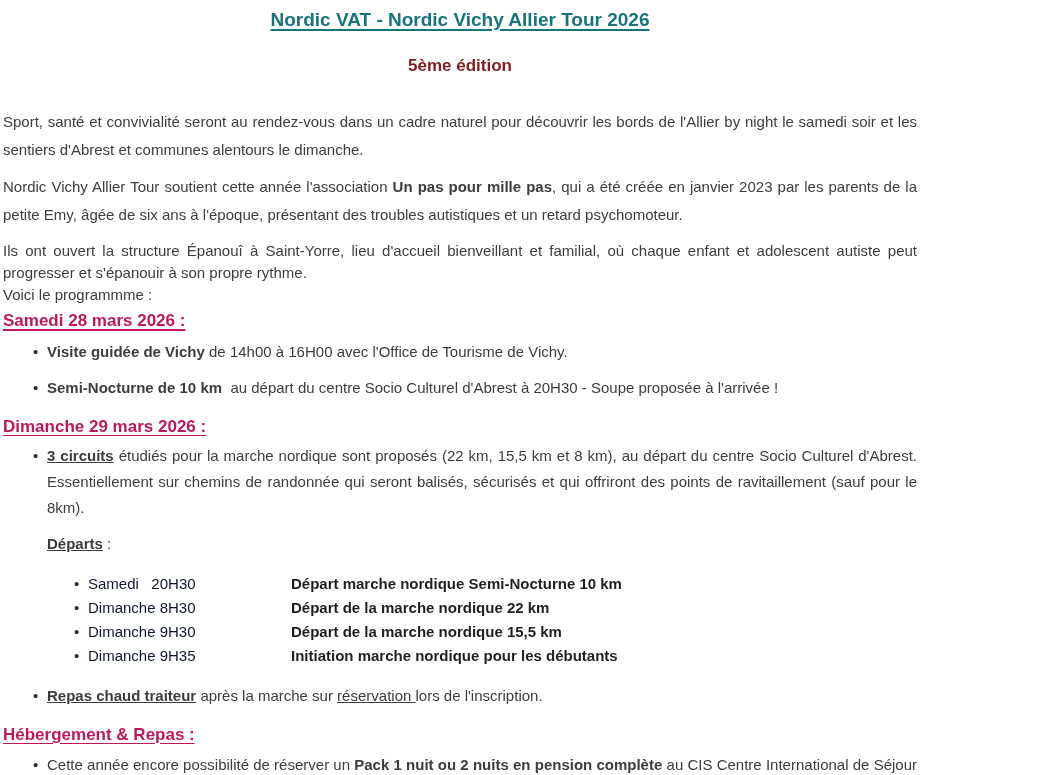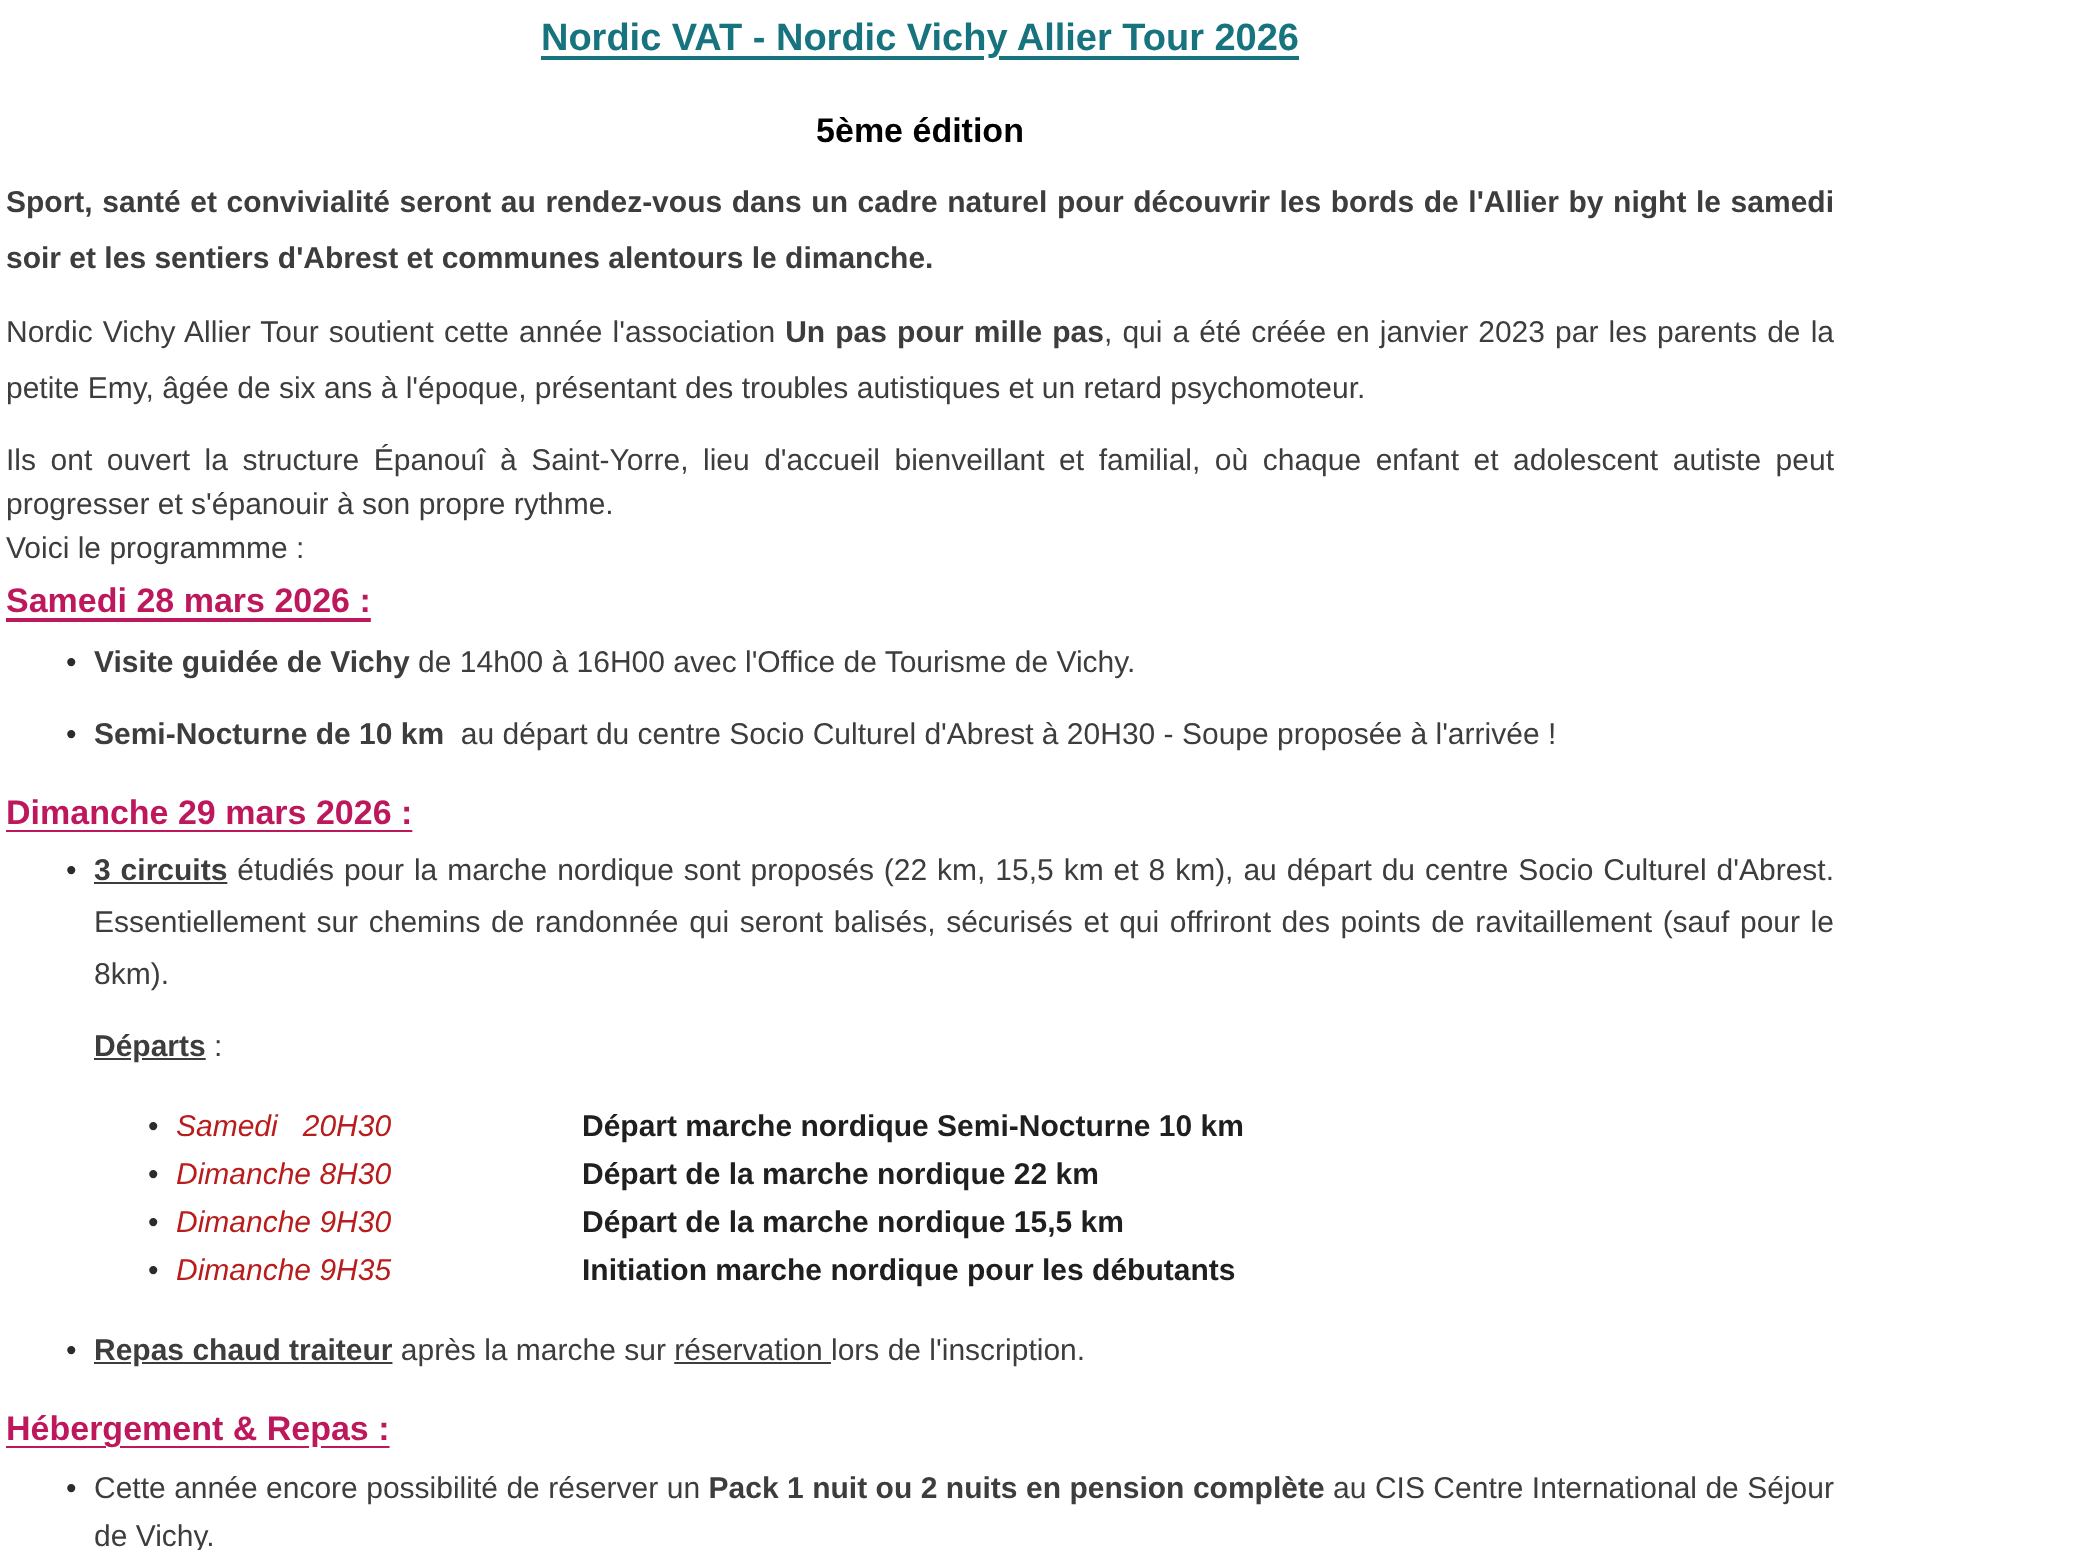--- a/index.html
+++ b/index.html
@@ -11,26 +11,26 @@
   }
   .page { box-sizing: border-box; width: 924px; padding: 0 7px 0 3px; }
 
   .title {
     margin: 9px 0 0 0; text-align: center;
     font-size: 19px; font-weight: bold; color: #17747f;
     text-decoration: underline; text-underline-offset: 3px; text-decoration-thickness: 2px;
   }
   .subtitle {
     margin: 25px 0 0 0; text-align: center;
-    font-size: 17px; font-weight: bold; color: #000000;
+    font-size: 17px; font-weight: bold; color: #7f1d1d;
   }
 
   p { margin: 0; }
   .para { text-align: justify; line-height: 28px; }
-  .para.mt1 { margin-top: 12px; font-weight: bold; }
+  .para.mt1 { margin-top: 32px; }
   .para.mt2 { margin-top: 9px; }
   .para.tight { line-height: 22px; margin-top: 11px; }
   .lead-in { line-height: 22px; }
 
   .b { font-weight: bold; }
   .bu { font-weight: bold; text-decoration: underline; }
   .u { text-decoration: underline; }
   .pre { white-space: pre-wrap; }
 
   .sec-head {
@@ -58,21 +58,21 @@
 
   .lvl2 { margin-top: 17px; }
   .lvl2 > li {
     position: relative; padding-left: 85px; line-height: 24px;
     display: flex;
   }
   .lvl2 > li::before {
     content: "\2022"; position: absolute; left: 71px; top: 0;
     color: #2b2b2b; font-size: 15px;
   }
-  .sched-time { flex: 0 0 193px; white-space: pre-wrap; color: #b91c1c; font-style: italic; }
+  .sched-time { flex: 0 0 193px; white-space: pre-wrap; color: #0f172a; }
   .sched-label { font-weight: bold; color: #1f1f1f; margin-left: 10px; }
 
   .repas { margin-top: 16px; }
   .lodging-list { margin-top: 6px; }
 </style>
 </head>
 <body>
 
 <div class="page">
 

